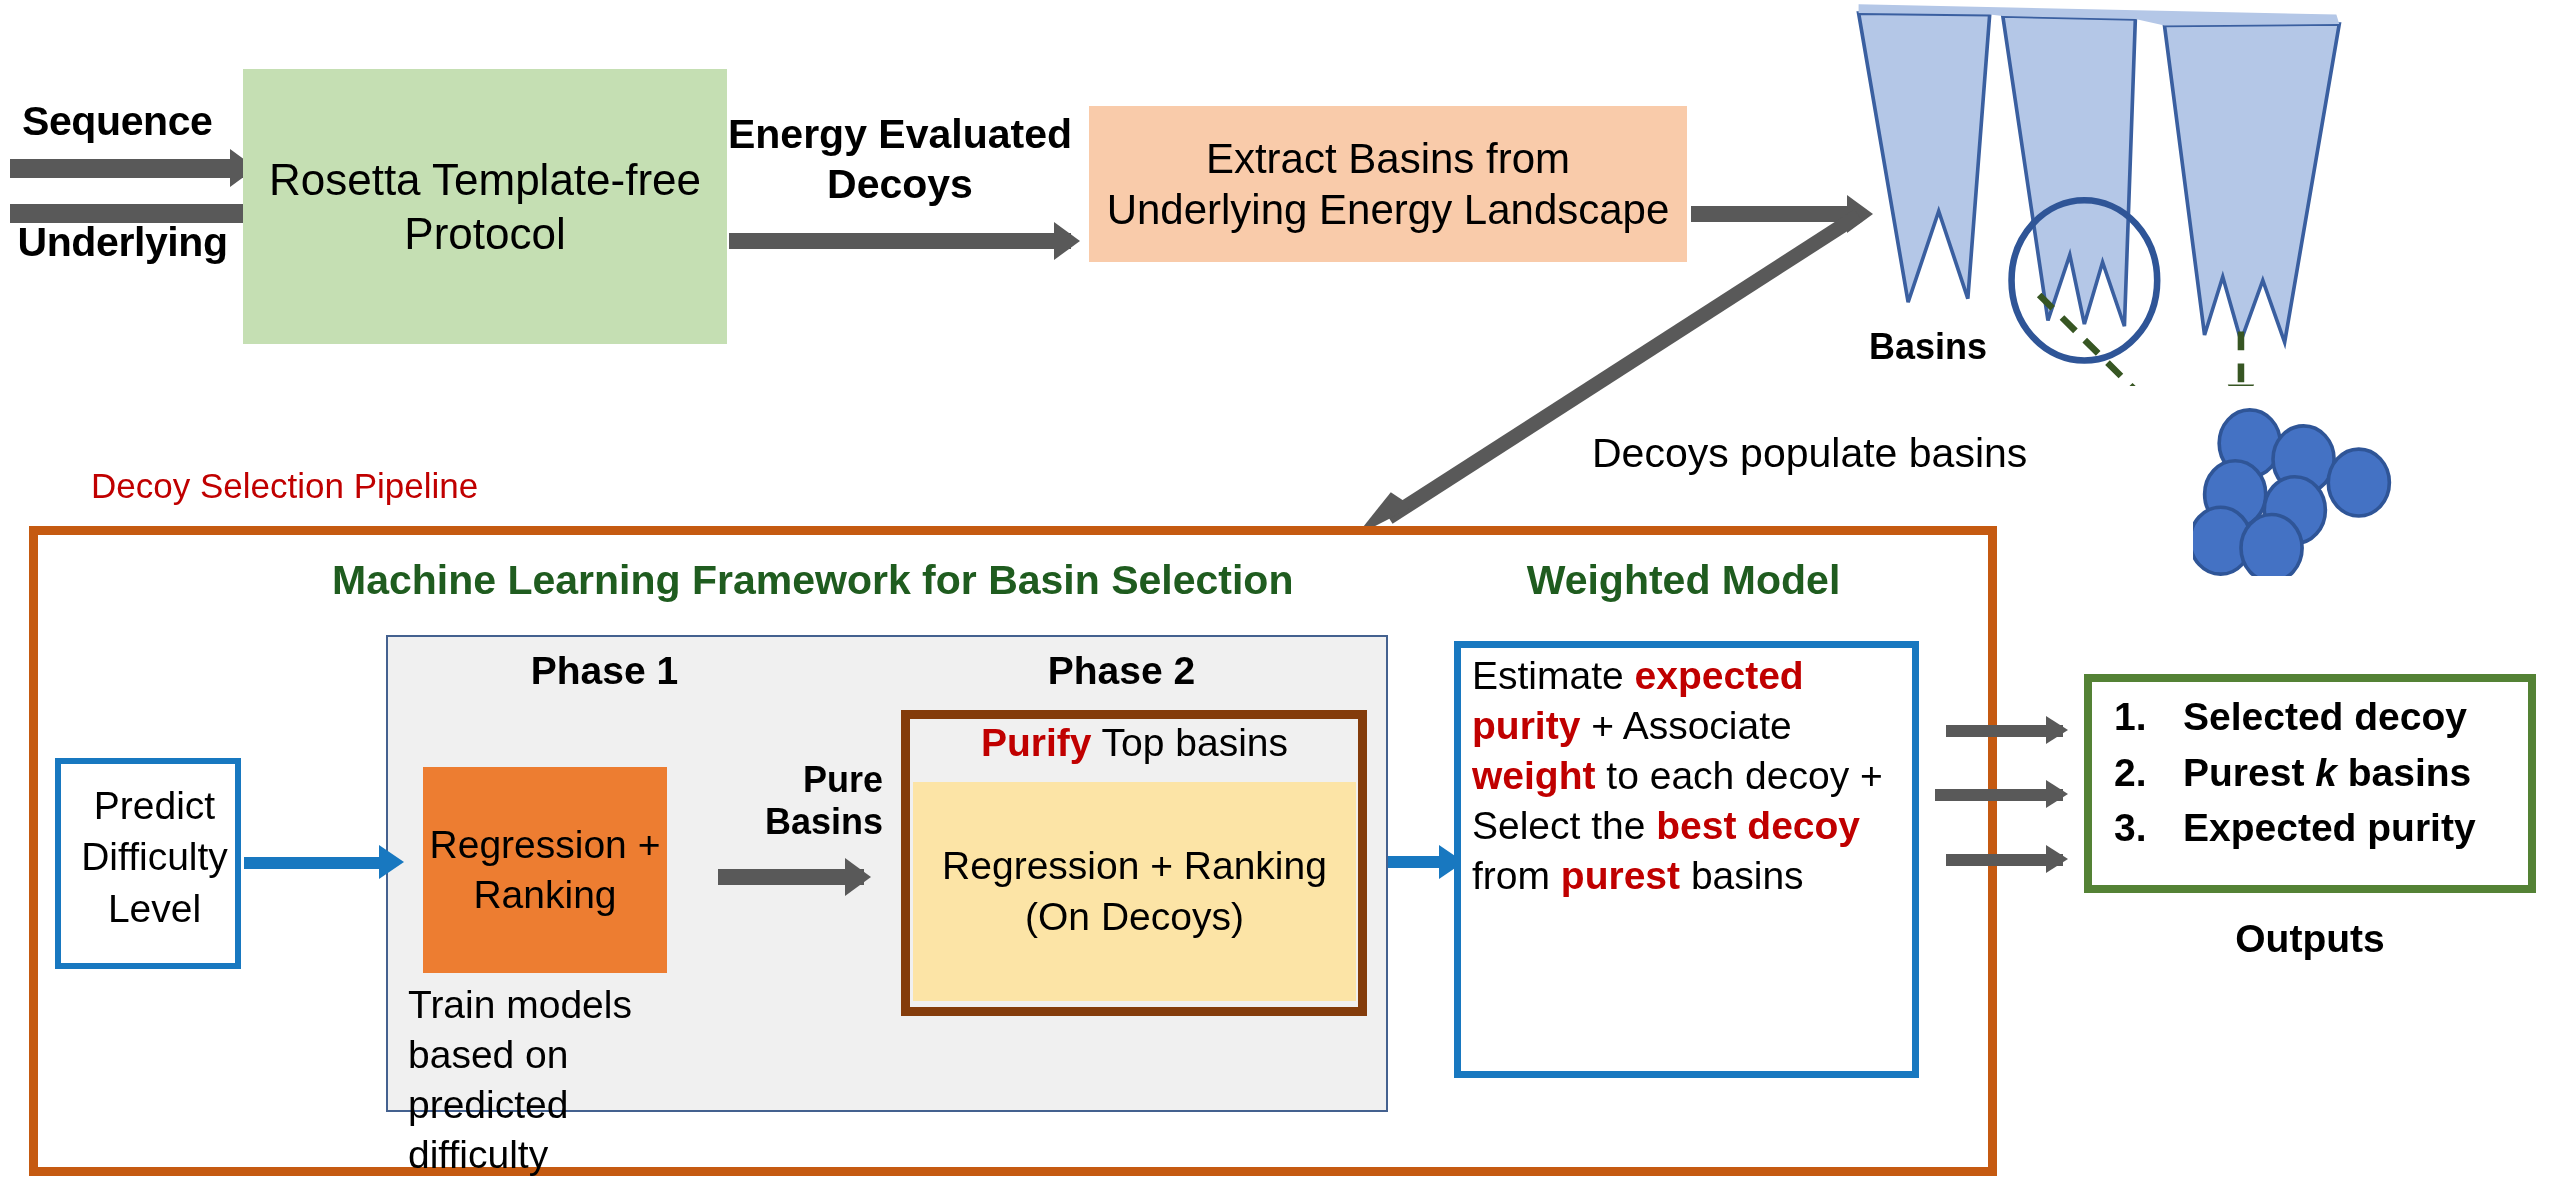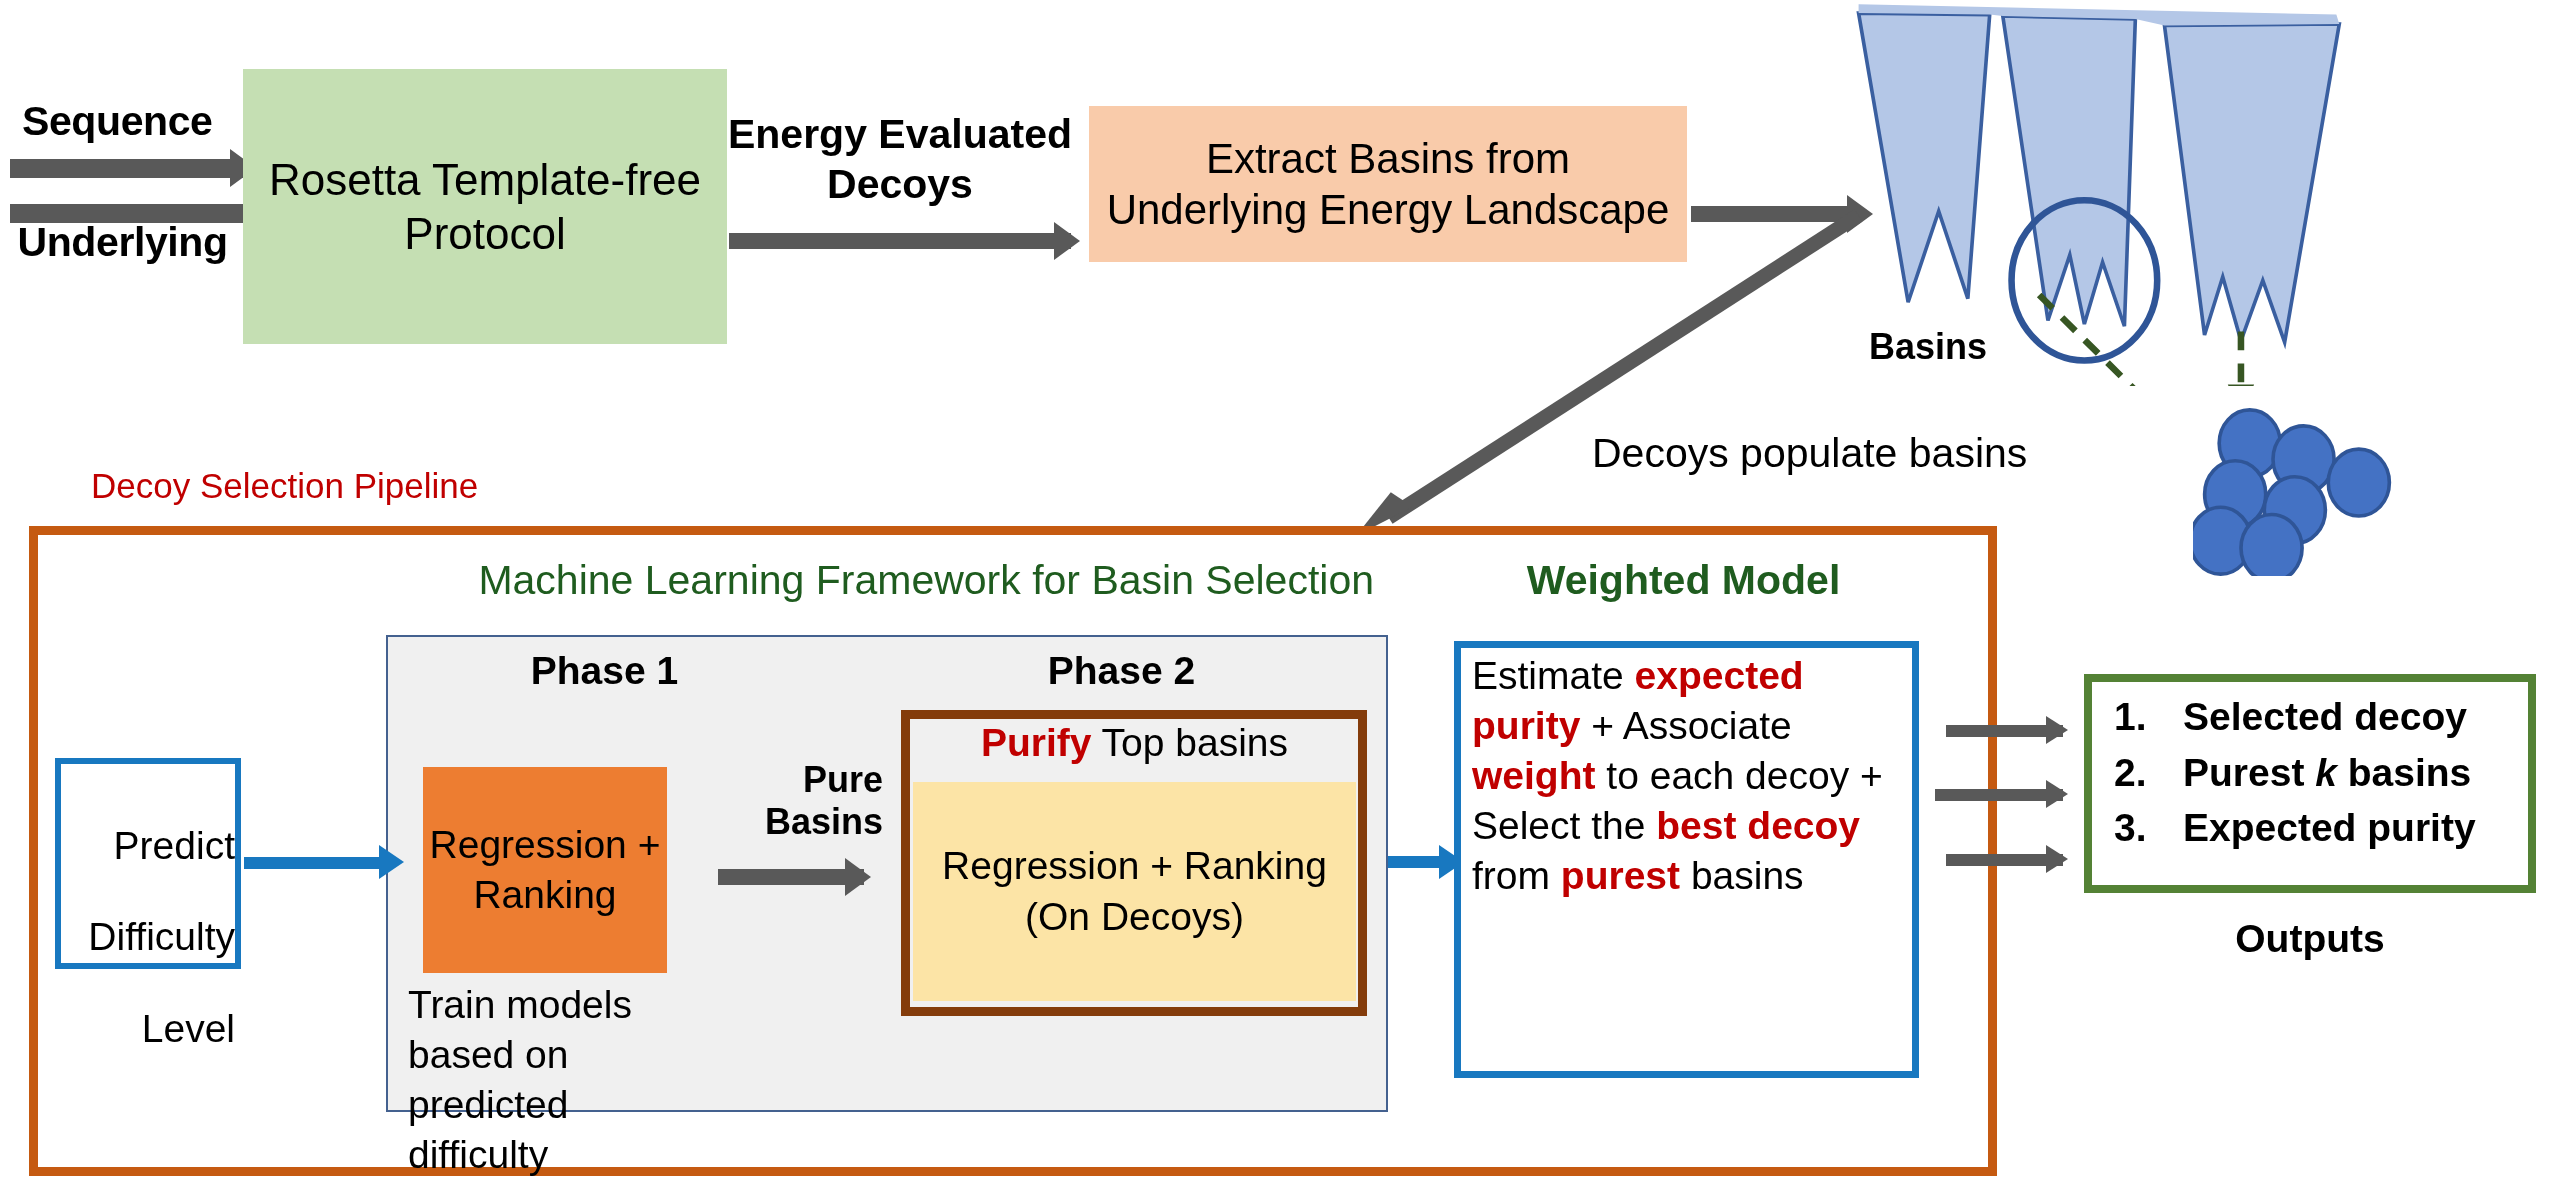--- a/index.html
+++ b/index.html
@@ -34,22 +34,22 @@
   #decoys-pop-label{left:1592px;top:430px;font-size:41px;}
 
   
   #pipeline-title{left:91px;top:466px;font-size:35px;color:#C00000;}
 
   
   #pipeline-box{left:29px;top:526px;width:1968px;height:650px;
                 border:9.5px solid #C55A11;background:#ffffff;box-sizing:border-box;}
 
   
-  #ml-heading{left:332px;top:557px;width:1042px;text-align:right;
-              font-size:41px;font-weight:normal;color:#1F5C1F;}
+  #ml-heading{left:332px;top:557px;width:1042px;text-align:left;
+              font-size:41px;font-weight:bold;color:#1F5C1F;}
   #wm-heading{left:1443px;top:557px;width:481px;text-align:center;
               font-size:41px;font-weight:bold;color:#1F5C1F;}
 
   
   #ml-panel{left:386px;top:635px;width:1002px;height:477px;
             background:#F0F0F0;border:2.9px solid #44618F;box-sizing:border-box;}
 
   #phase1-label{left:466px;top:649px;width:277px;text-align:center;
                 font-size:39px;font-weight:bold;}
   #phase2-label{left:976px;top:649px;width:291px;text-align:center;
@@ -90,21 +90,21 @@
                  font-size:39px;font-weight:bold;}
 
   
   .blue-line{background:#1878C0;position:absolute;}
   .blue-head{position:absolute;width:0;height:0;
              border-top:17.5px solid transparent;border-bottom:17.5px solid transparent;
              border-left:25px solid #1878C0;}
   #predict-box{left:55px;top:758px;width:186px;height:211px;
                border:6.6px solid #1878C0;background:#fff;box-sizing:border-box;
                padding:16px 0 0 13px;}
-  #predict-box span{font-size:39px;line-height:1.32;display:block;text-align:right;margin-top:40px;}
+  #predict-box span{font-size:39px;line-height:1.32;display:block;text-align:center;}
 </style>
 </head>
 <body>
 
 <div class="abs" id="seq-label">Sequence</div>
 <div class="abs" id="frag-label">Underlying</div>
 
 <div class="gray-line" style="left:10.2px;top:159px;width:244px;height:19px;"></div>
 <div class="gray-head" style="left:230px;top:149px;"></div>
 

